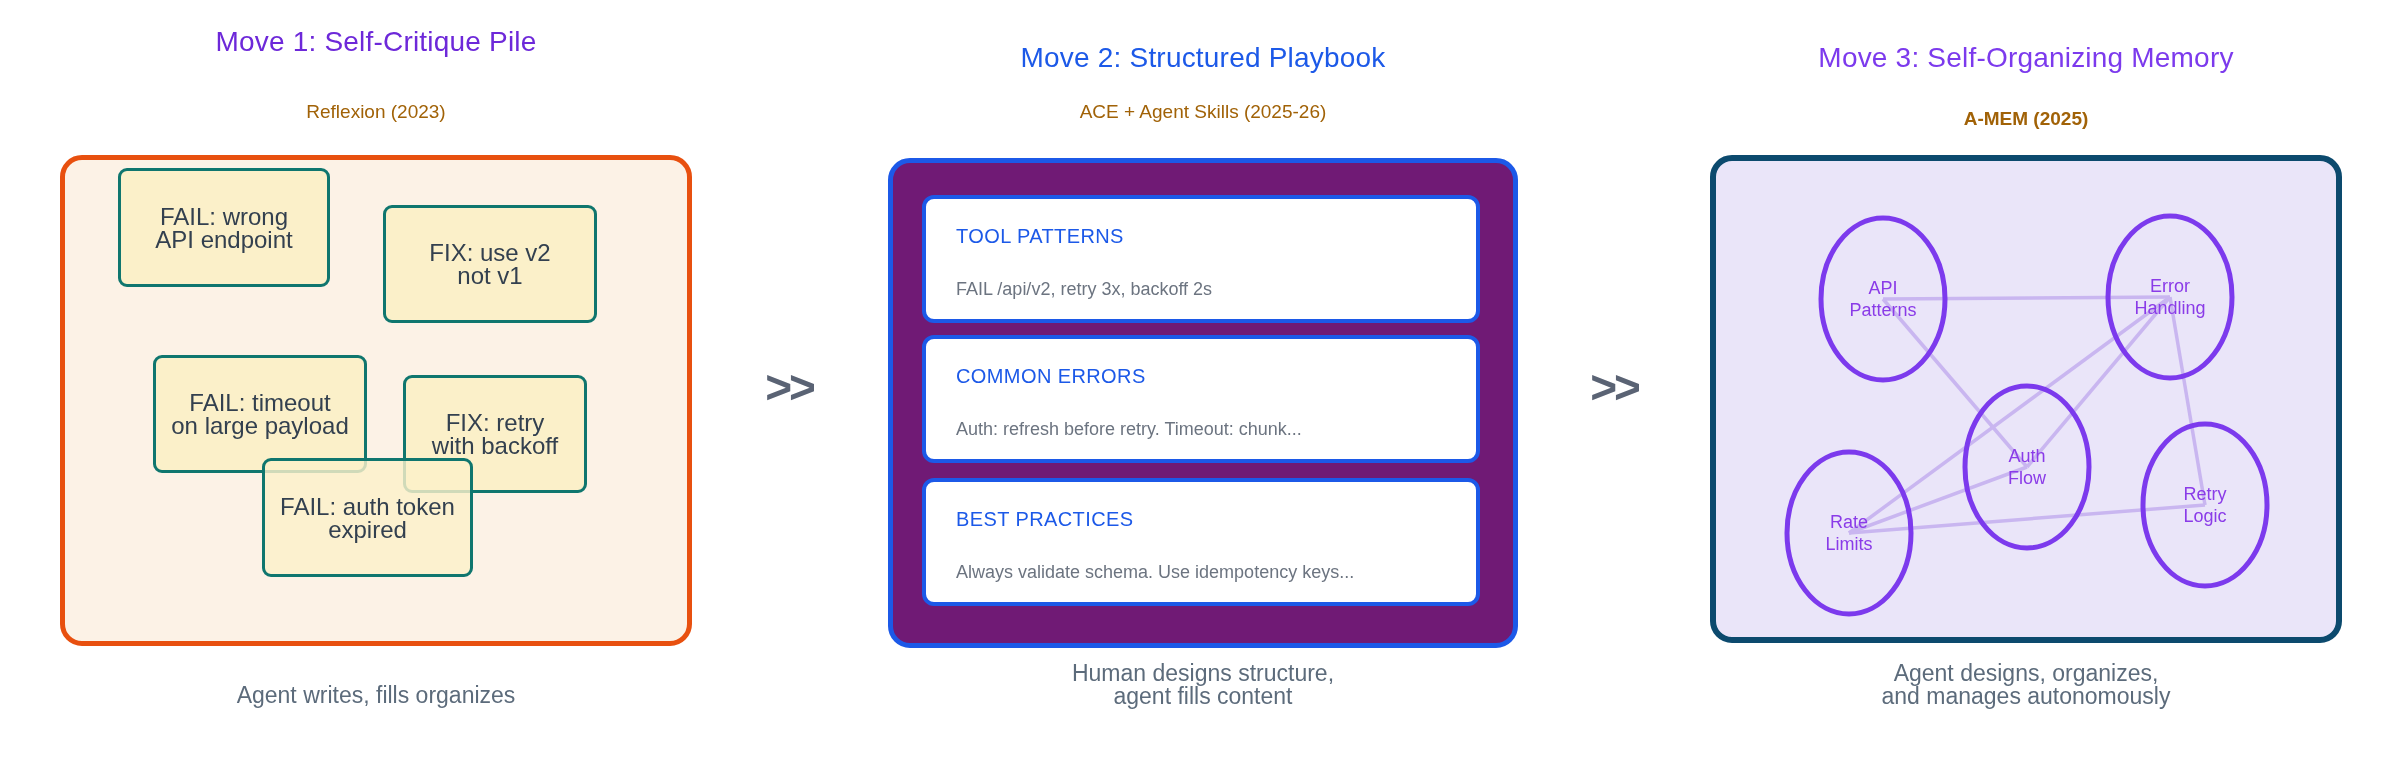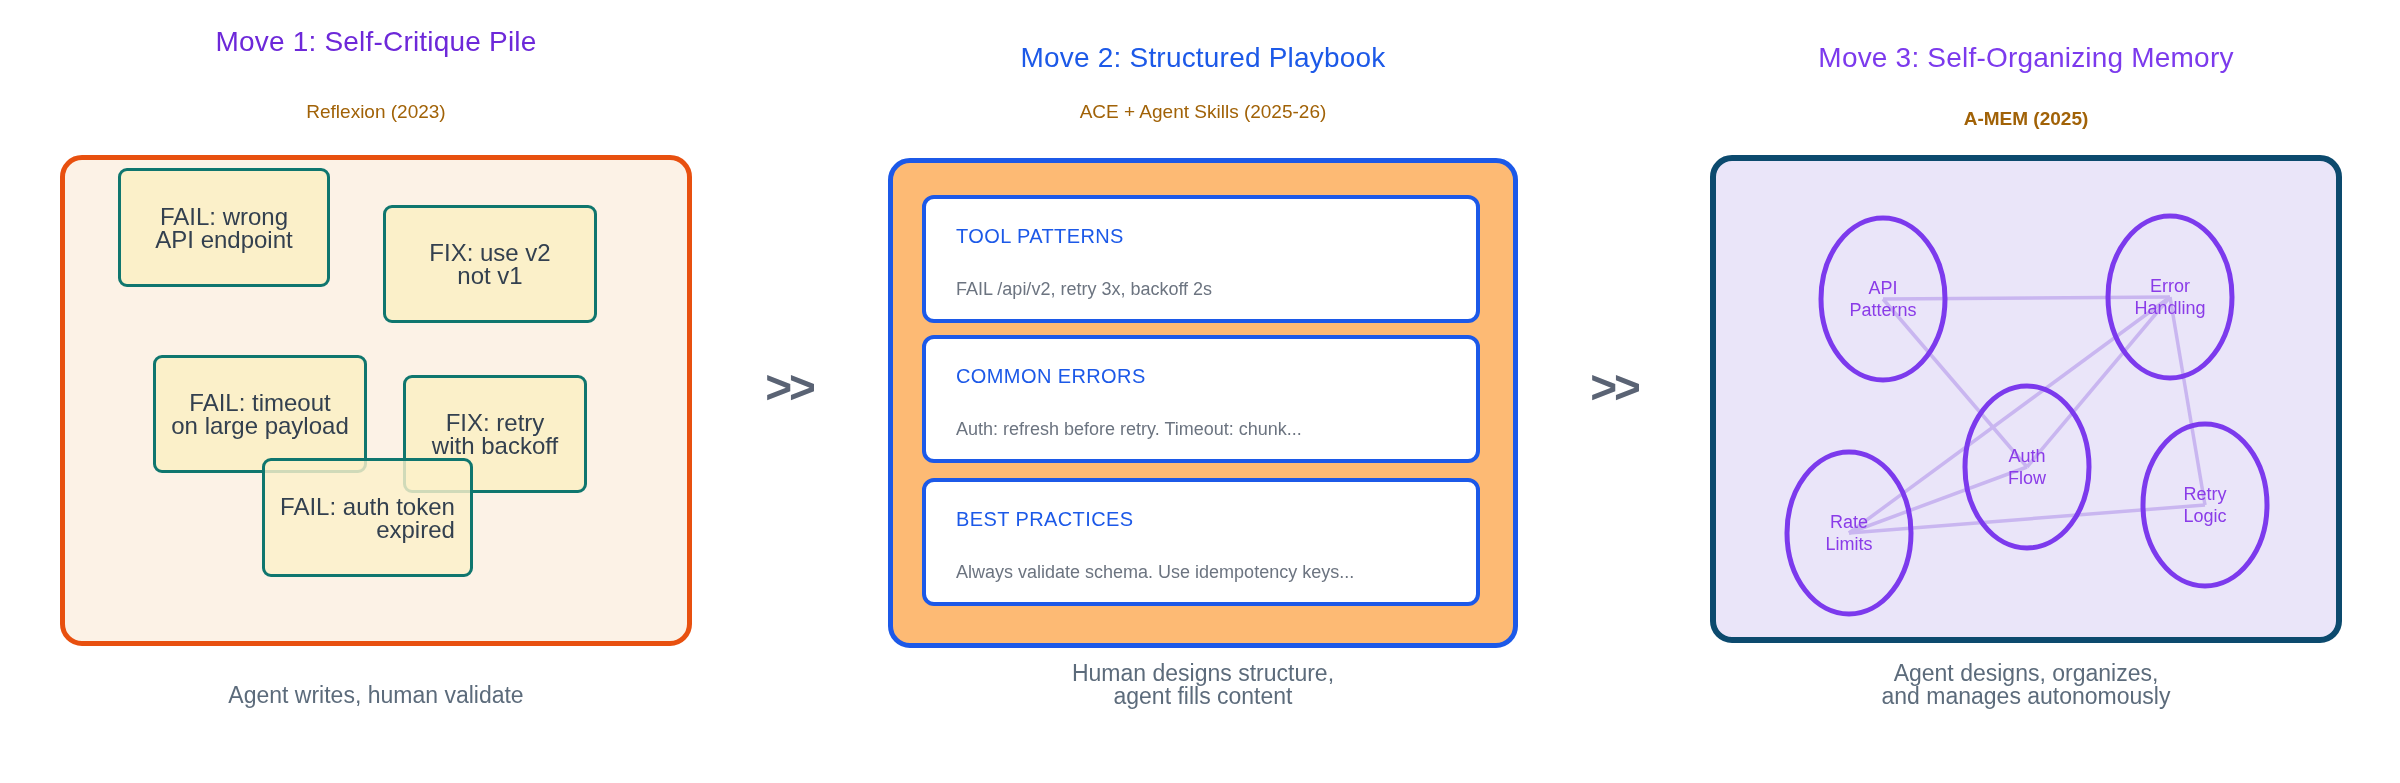--- a/index.html
+++ b/index.html
@@ -6,29 +6,29 @@
   #canvas{
     position:relative;width:2400px;height:783px;background:#ffffff;overflow:hidden;
     font-family:"Liberation Sans","DejaVu Sans",sans-serif;
   }
   .col-title{position:absolute;text-align:center;font-size:28px;font-weight:400;letter-spacing:0.2px;}
   .col-subtitle{position:absolute;text-align:center;font-size:19px;color:#a16207;}
   .col-caption{position:absolute;text-align:center;font-size:23px;color:#5c6b7b;line-height:23px;white-space:pre-line;}
   
   .panel{position:absolute;border-radius:22px;box-sizing:border-box;}
   .panel-1{left:60px;top:155px;width:632px;height:491px;background:#fcf2e6;border:5px solid #e8500f;}
-  .panel-2{left:888px;top:158px;width:630px;height:490px;background:#fdba74;border:5px solid #1c59e8;}
+  .panel-2{left:888px;top:158px;width:630px;height:490px;background:#701a75;border:5px solid #1c59e8;}
   .panel-3{left:1710px;top:155px;width:632px;height:488px;background:#eae5f9;border:6px solid #0c4a6e;}
   
   .note{
     position:absolute;box-sizing:border-box;border:3px solid #0f766e;border-radius:9px;
     background:rgba(251,240,201,1);display:flex;align-items:center;justify-content:center;
     text-align:center;font-size:24px;line-height:23px;color:#33404f;white-space:pre-line;
   }
-  .note-ghost{background:rgba(251,240,201,0.82);text-align:right;}
+  .note-ghost{background:rgba(251,240,201,0.82);}
   
   .card{
     position:absolute;box-sizing:border-box;left:29px;width:558px;height:128px;
     background:#ffffff;border:4px solid #1c59e8;border-radius:12px;
   }
   .card-heading{position:absolute;left:30px;top:26px;font-size:20px;color:#1c59e8;letter-spacing:0.4px;}
   .card-body{position:absolute;left:30px;top:80px;font-size:18px;color:#6c7480;}
   
   .chevrons{position:absolute;width:140px;text-align:center;font-size:46px;font-weight:600;
     color:#5a6374;letter-spacing:-3px;}
@@ -48,21 +48,21 @@
     <div class="note" style="left:318px;top:45px;width:214px;height:118px;">FIX: use v2
 not v1</div>
     <div class="note" style="left:88px;top:195px;width:214px;height:118px;">FAIL: timeout
 on large payload</div>
     <div class="note" style="left:338px;top:215px;width:184px;height:118px;">FIX: retry
 with backoff</div>
     <div class="note note-ghost" style="left:197px;top:298px;width:211px;height:119px;">FAIL: auth token
 expired</div>
   </div>
 
-  <div class="col-caption" style="left:60px;width:632px;top:684px;">Agent writes, human validate</div>
+  <div class="col-caption" style="left:60px;width:632px;top:684px;">Agent writes, fills organizes</div>
 
   <div class="chevrons" style="left:719px;top:360px;">&gt;&gt;</div>
 
   <div class="col-title" style="left:888px;width:630px;top:42px;color:#1c59e8;">Move 2: Structured Playbook</div>
   <div class="col-subtitle" style="left:888px;width:630px;top:101px;">ACE + Agent Skills (2025-26)</div>
 
   <div class="panel panel-2">
     <div class="card" style="top:32px;">
       <div class="card-heading">TOOL PATTERNS</div>
       <div class="card-body">FAIL /api/v2, retry 3x, backoff 2s</div>

